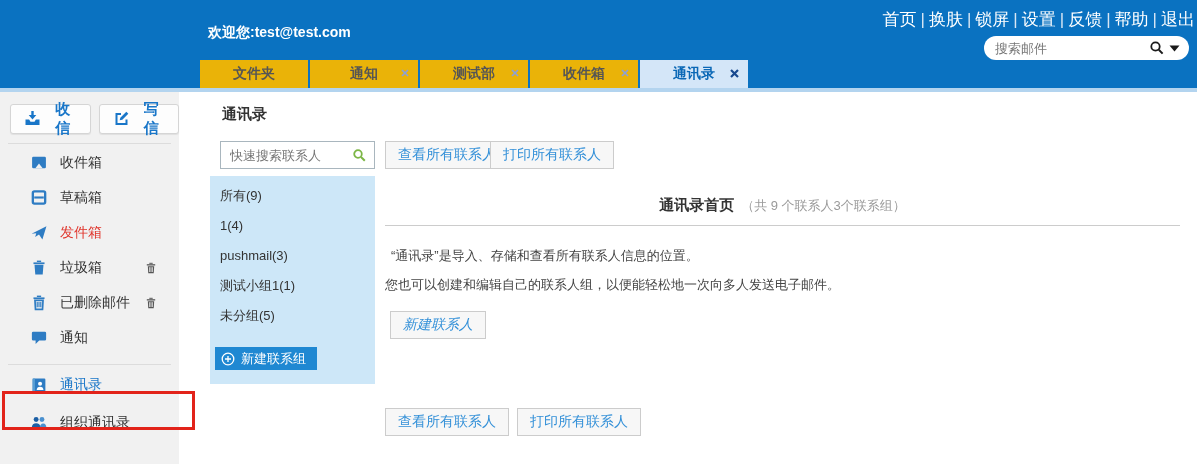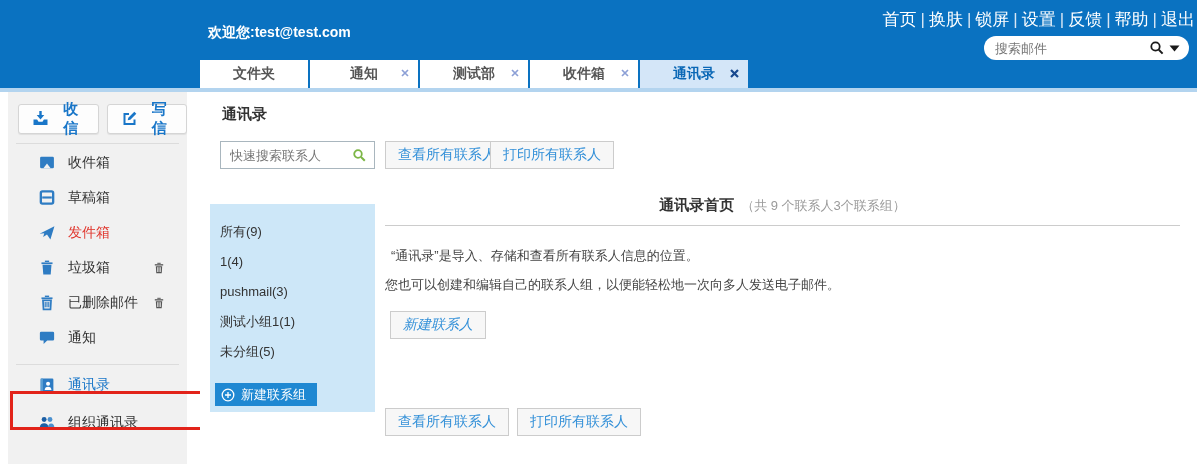--- a/index.html
+++ b/index.html
@@ -17,29 +17,29 @@
   .top-links .sep { color:#d8e6f4; margin:0 3px; }
   .search-pill {
     position:absolute; top:36px; right:8px; width:205px; height:24px;
     background:#fff; border-radius:13px; display:flex; align-items:center; padding:0 9px;
   }
   .search-pill input { flex:1; min-width:0; border:none; outline:none; background:transparent; font-size:13px; color:#0369a1; font-family:inherit; }
   .search-pill .sicon { display:flex; margin-left:4px; cursor:pointer; }
   
   .tabbar { position:absolute; left:200px; bottom:0; height:28px; display:flex; }
   .tab {
-    width:108px; margin-right:2px; background:#ffffff; position:relative;
+    width:108px; margin-right:2px; background:#eab308; position:relative;
     display:flex; align-items:center; justify-content:center;
     font-size:14px; font-weight:bold; color:#555; cursor:pointer;
   }
   .tab .close { position:absolute; right:9px; top:9px; color:#8da0d6; display:flex; cursor:pointer; }
   .tab.active { background:#d4e6f8; color:#0b68b6; }
   .tab.active .close { color:#17488f; }
   
-  .sidebar { position:absolute; left:8px; top:92px; width:179px; height:372px; background:#f1f1f1; }
+  .sidebar { position:absolute; left:0; top:92px; width:179px; height:372px; background:#f1f1f1; }
   .side-btns { display:flex; gap:8px; padding:12px 0 0 10px; }
   .btn-white {
     background:#fdfdfd; border:1px solid #d5d5d5; border-radius:3px; height:30px; padding:0 13px;
     display:flex; align-items:center; gap:8px; color:#1976c8; font-weight:bold; font-size:15px;
     cursor:pointer; box-shadow:0 1px 1px rgba(0,0,0,.07); font-family:inherit;
   }
   .side-divider { height:1px; background:#dcdcdc; margin:9px 8px 0 8px; }
   .side-list { margin-top:1px; }
   .side-item { height:35px; display:flex; align-items:center; padding-left:30px; font-size:14px; color:#333; cursor:pointer; }
   .side-item .icon { width:18px; margin-right:12px; display:flex; }
@@ -55,21 +55,21 @@
     border:1px solid #a9b6be; background:#fff; display:flex; align-items:center; padding:0 7px;justify-content:flex-end;
   }
   .qsearch input { flex:1; min-width:0; border:none; outline:none; font-size:13px; color:#555; font-family:inherit; }
   .qsearch .sicon { display:flex; cursor:pointer; }
   .btn-blue-text {
     background:#f7f7f7; border:1px solid #ccc; color:#3390d8; font-size:14px; height:28px;
     padding:0 12px; cursor:pointer; font-family:inherit;
   }
   .pos-viewall  { position:absolute; left:185px; top:49px; }
   .pos-printall { position:absolute; left:290px; top:49px; }
-  .group-panel { position:absolute; left:10px; top:112px; width:165px; height:208px; background:#cde7f8; padding-top:13px; }
+  .group-panel { position:absolute; left:10px; top:84px; width:165px; height:208px; background:#cde7f8; padding-top:5px; }
   .group-item { height:30px; line-height:30px; padding-left:10px; font-size:13px; color:#333; cursor:pointer; }
   .new-group {
     margin:16px 0 0 5px; background:#1f88d2; border:none; color:#fff; height:23px; padding:0 11px 0 6px;
     font-size:13px; display:flex; align-items:center; gap:6px; cursor:pointer; font-family:inherit;
   }
   .home { position:absolute; left:185px; top:104px; width:795px; }
   .home-header { display:flex; align-items:baseline;justify-content:center; }
   .home-title { font-size:15px; font-weight:bold; color:#333; }
   .home-count { font-size:13px; color:#9a9a9a; margin-left:7px; }
   .home-divider { height:1px; background:#ccc; margin-top:10px; }

